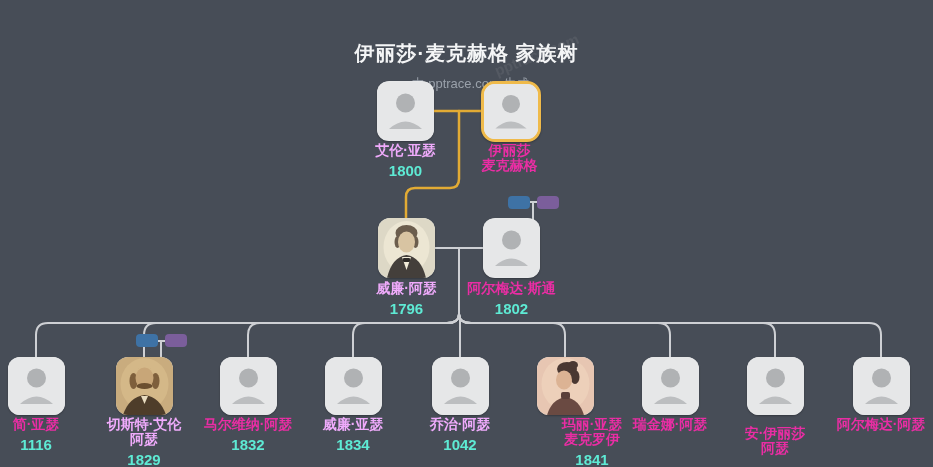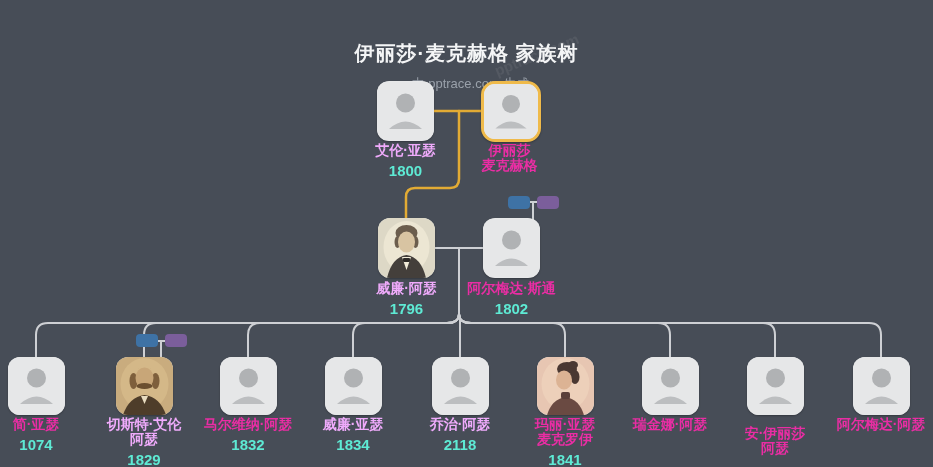--- a/index.html
+++ b/index.html
@@ -123,21 +123,21 @@
       </div>
       <div class="card" style="left: 7.5px; top: 357px; width: 57px; height: 58px;">
     <svg viewBox="0 0 57 58">
       <rect width="57" height="58" fill="#e6e7e8"></rect>
       <circle cx="28.5" cy="21" r="9.5" fill="#b0b2b4"></circle>
       <path d="M12 47 Q28.5 32 45 47 Z" fill="#bcbec0"></path>
     </svg>
       </div>
       <div class="label" style="left: 36px; top: 417px;">
         <div class="nm female">简·亚瑟</div>
-        <div class="yr">1074</div>
+        <div class="yr">1116</div>
       </div>
       <div class="card" style="left: 115.5px; top: 357px; width: 57px; height: 58px;">
     <svg viewBox="0 0 57 58">
       <rect width="57" height="58" fill="#c9ac7e"></rect>
       <ellipse cx="28.5" cy="27" rx="24" ry="26" fill="#d4b888"></ellipse>
       <path d="M7 58 Q13 40 28.5 38 Q44 40 50 58 Z" fill="#4e3d2a"></path>
       <path d="M25 39 L28.5 47 L32 39 Z" fill="#e8dcc0"></path>
       <ellipse cx="17.5" cy="24" rx="4" ry="8" fill="#7e5f3c"></ellipse>
       <ellipse cx="39.5" cy="24" rx="4" ry="8" fill="#7e5f3c"></ellipse>
       <ellipse cx="28.5" cy="21" rx="9" ry="10.5" fill="#c8a678"></ellipse>
@@ -178,35 +178,35 @@
       </div>
       <div class="card" style="left: 431.5px; top: 357px; width: 57px; height: 58px;">
     <svg viewBox="0 0 57 58">
       <rect width="57" height="58" fill="#e6e7e8"></rect>
       <circle cx="28.5" cy="21" r="9.5" fill="#b0b2b4"></circle>
       <path d="M12 47 Q28.5 32 45 47 Z" fill="#bcbec0"></path>
     </svg>
       </div>
       <div class="label" style="left: 460px; top: 417px;">
         <div class="nm male">乔治·阿瑟</div>
-        <div class="yr">2118</div>
+        <div class="yr">1042</div>
       </div>
       <div class="card" style="left: 536.5px; top: 357px; width: 57px; height: 58px;">
     <svg viewBox="0 0 57 58">
       <rect width="57" height="58" fill="#e7c6b2"></rect>
       <ellipse cx="28.5" cy="27" rx="24" ry="26" fill="#edd0ba"></ellipse>
       <path d="M10 58 Q15 42 28.5 40 Q42 42 47 58 Z" fill="#6a4a42"></path>
       <rect x="24" y="35" width="9" height="7" rx="2" fill="#5a3f3a"></rect>
       <ellipse cx="30" cy="12" rx="10" ry="7" fill="#4a3832"></ellipse>
       <ellipse cx="36" cy="8" rx="5" ry="4" fill="#4a3832"></ellipse>
       <ellipse cx="38" cy="20" rx="4.5" ry="7" fill="#4a3832"></ellipse>
       <ellipse cx="27" cy="23" rx="8" ry="9.5" fill="#dcb394"></ellipse>
     </svg>
       </div>
-      <div class="label" style="left: 565px; top: 417px;">
+      <div class="label" style="left: 592px; top: 417px;">
         <div class="nm female">玛丽·亚瑟</div>
         <div class="nm female">麦克罗伊</div>
         <div class="yr">1841</div>
       </div>
       <div class="card" style="left: 641.5px; top: 357px; width: 57px; height: 58px;">
     <svg viewBox="0 0 57 58">
       <rect width="57" height="58" fill="#e6e7e8"></rect>
       <circle cx="28.5" cy="21" r="9.5" fill="#b0b2b4"></circle>
       <path d="M12 47 Q28.5 32 45 47 Z" fill="#bcbec0"></path>
     </svg>

